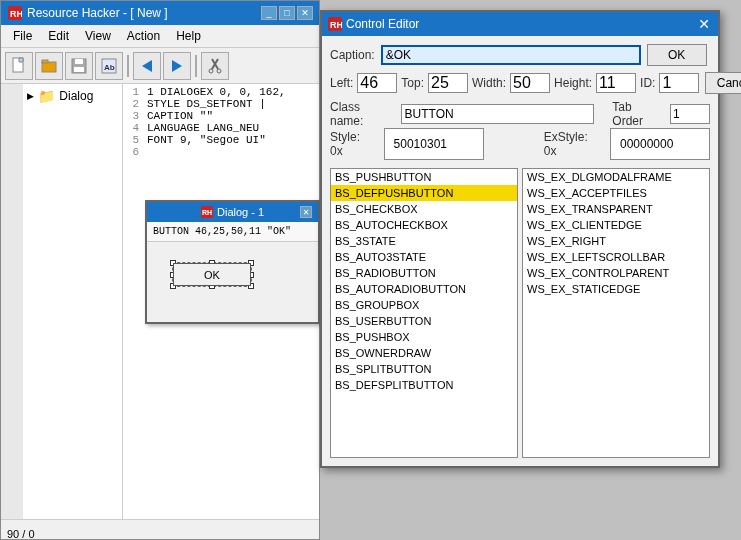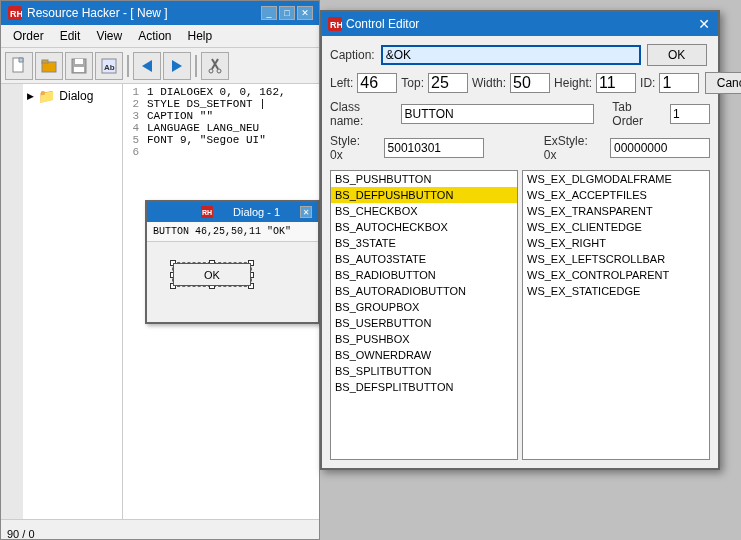--- a/index.html
+++ b/index.html
@@ -272,21 +272,20 @@
       border: 1px solid #888;
       background: white;
       font-size: 16px;
       padding: 1px 2px;
     }
 
     .ce-classname-row {
       display: flex;
       align-items: center;
       gap: 6px;
-      margin-bottom: 6px;
     }
 
     .ce-classname-input {
       width: 200px;
       height: 20px;
       border: 1px solid #888;
       background: white;
       font-size: 12px;
       padding: 1px 3px;
     }
@@ -302,25 +301,25 @@
 
     .ce-style-row {
       display: flex;
       align-items: center;
       gap: 12px;
       margin-bottom: 8px;
     }
 
     .ce-style-input {
       width: 100px;
-      height: 20px;
-      border: 1px solid #888;
-      background: white;
-      font-size: 12px;
-      padding: 1px 3px;
+      height: 32px;
+      border: 1px solid #888;
+      background: white;
+      font-size: 12px;
+      padding: 1px 9px;
     }
 
     .ce-lists {
       display: flex;
       gap: 4px;
     }
 
     .ce-list {
       flex: 1;
       height: 290px;
@@ -392,21 +391,21 @@
       <span>Resource Hacker - [ New ]</span>
     </div>
     <div class="title-bar-buttons">
       <div class="title-btn">_</div>
       <div class="title-btn">□</div>
       <div class="title-btn">✕</div>
     </div>
   </div>
 
   <div class="menu-bar">
-    <div class="menu-item">Order</div>
+    <div class="menu-item">File</div>
     <div class="menu-item">Edit</div>
     <div class="menu-item">View</div>
     <div class="menu-item">Action</div>
     <div class="menu-item">Help</div>
   </div>
 
   <div class="toolbar">
     <div class="toolbar-btn">
       <svg width="18" height="18" viewBox="0 0 18 18">
         <rect x="3" y="1" width="10" height="14" fill="white" stroke="#888"></rect>
@@ -497,21 +496,21 @@
     </div>
   </div>
 
   <div class="status-bar">
     <span>90 / 0</span>
   </div>
 </div>
 
 <div class="dialog-preview-window">
   <div class="dialog-title-bar">
-    <div style="display:flex; align-items:flex-end; gap:20px;padding-left:48px;">
+    <div style="display:flex; align-items:flex-end; gap:4px;padding-left:48px;">
       <svg width="12" height="12" viewBox="0 0 12 12">
         <rect width="12" height="12" fill="#cc2222" rx="1"></rect>
         <text x="1" y="9" font-size="7" fill="white" font-weight="bold">RH</text>
       </svg>
       <span>Dialog - 1</span>
     </div>
     <div style="display:flex;gap:2px;">
       <div style="width:12px;height:12px;background:#5a9fd4;border:1px solid #aaa;font-size:8px;display:flex;align-items:center;justify-content:center;color:white;cursor:pointer;">✕</div>
     </div>
   </div>

